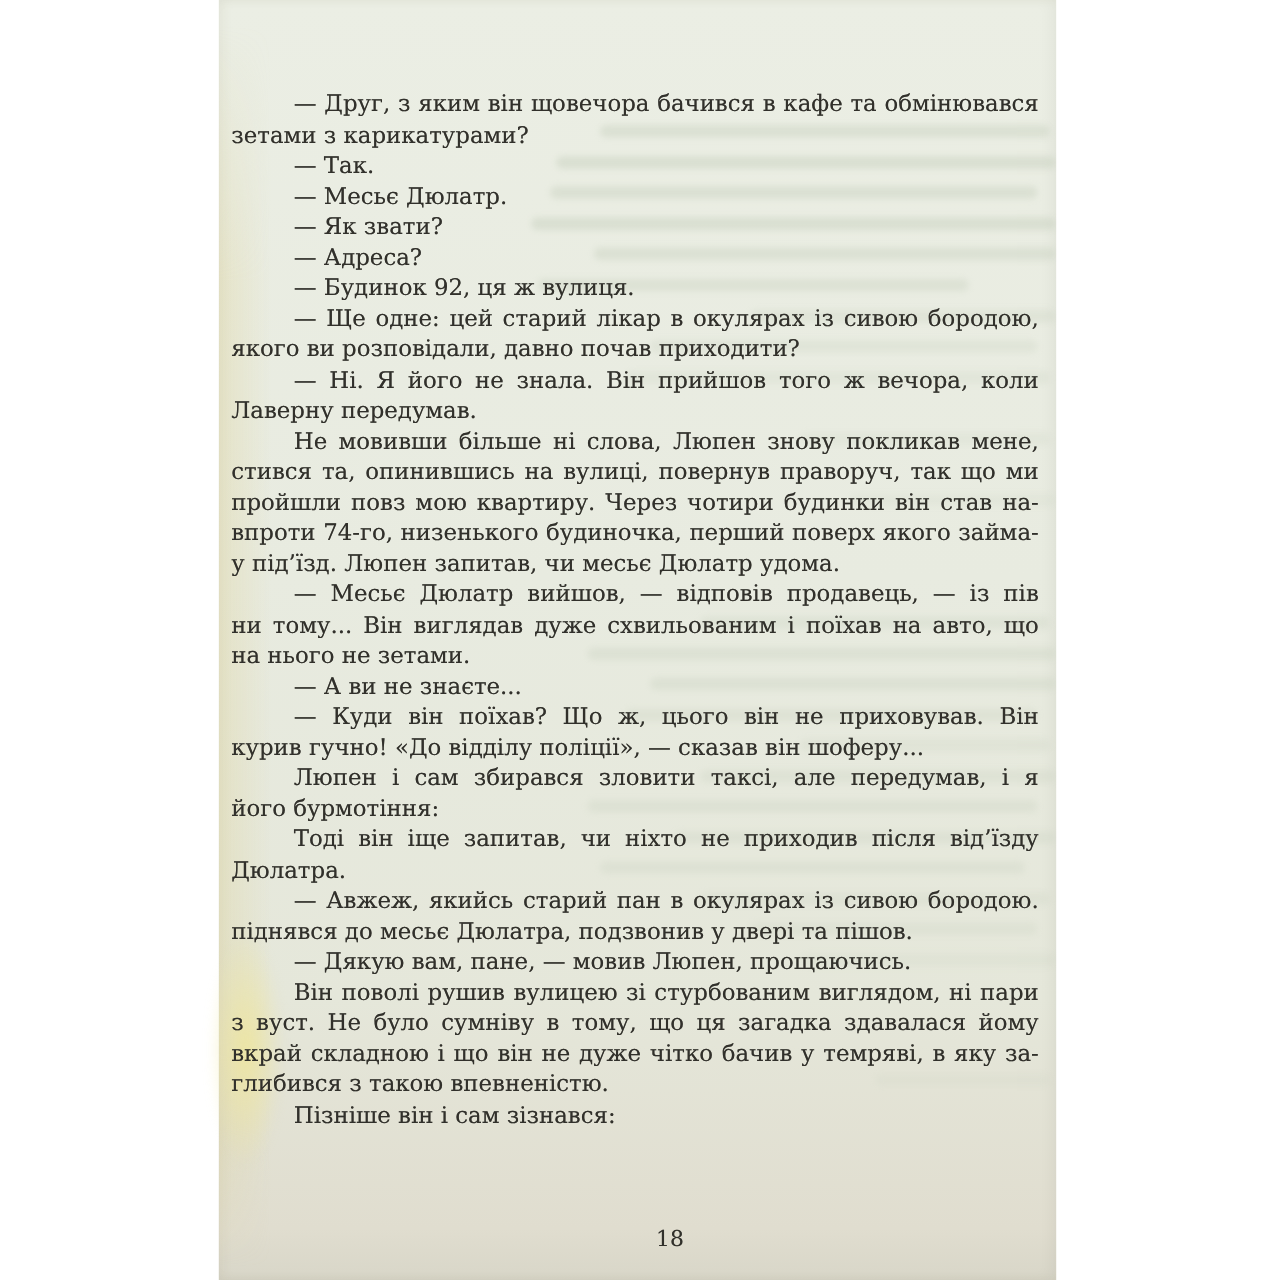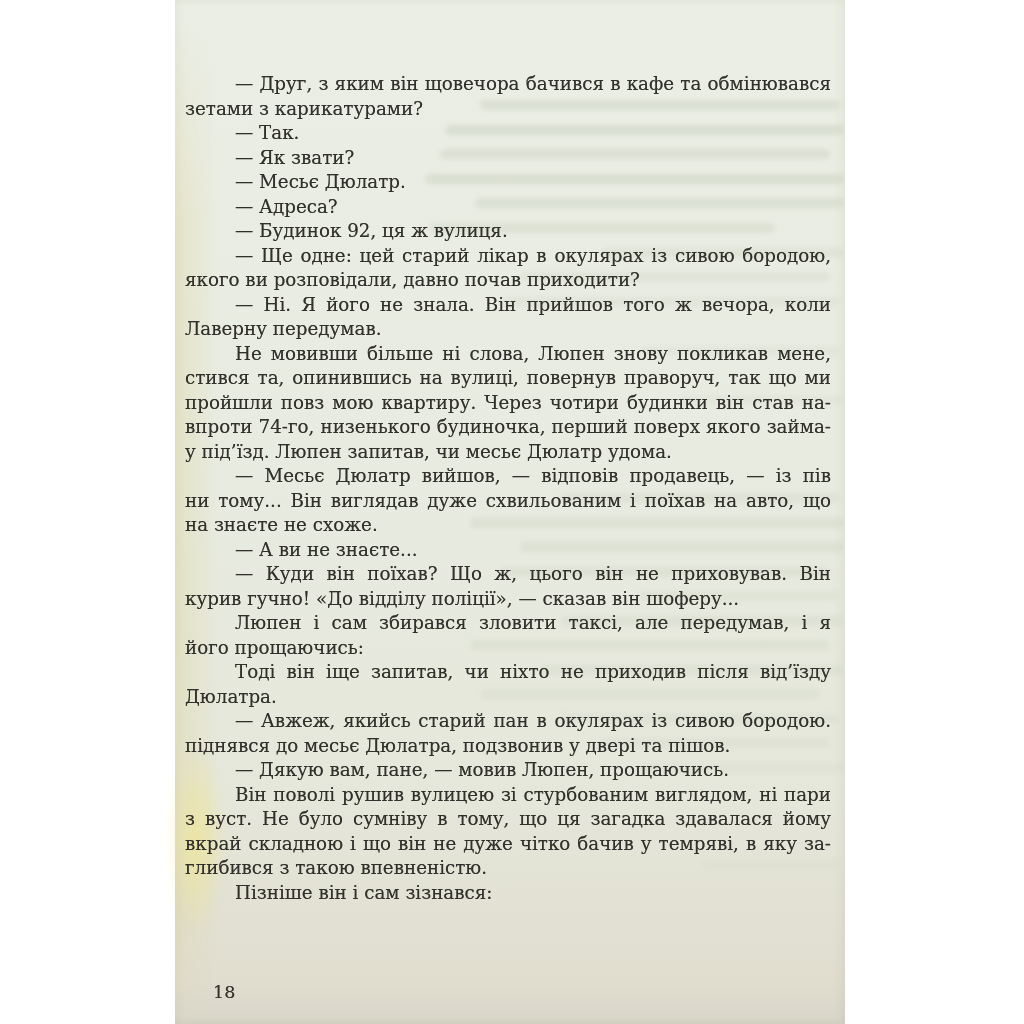--- a/index.html
+++ b/index.html
@@ -40,21 +40,21 @@
     position:absolute;left:10px;top:72px;width:646px;
     font-size:18.3px;line-height:24.5px;
     color:var(--ink,#31302b);
     text-shadow:0 0 .5px rgba(45,44,38,.55);
   }
   .line{height:24.5px;overflow:hidden;white-space:normal;}
   .line.ind{text-indent:50px;}
   .line.j{text-align:justify;text-align-last:justify;}
   .page-number{
     position:absolute;left:10px;top:982px;width:646px;height:25px;
-    text-align:left;font-size:17.5px;color:var(--ink,#31302b);
+    text-align:center;font-size:17.5px;color:var(--ink,#31302b);
     text-shadow:0 0 .5px rgba(45,44,38,.5);
     transform:translateX(28px);
   }
 </style>
 </head>
 <body style="--backdrop: #ffffff; --paper-top: #ebeee4; --paper: #e8ebe0; --paper-bottom: #e0ddcf; --ink: #31302b; --show-through: #c6cfbd;">
 
 <div class="scan">
   <div class="book-page">
 
@@ -85,41 +85,41 @@
         <div class="ghost-line" style="left: 525px; top: 859px; width: 140px; opacity: 0.14;"></div>
       </div>
 
     <div class="gutter-shade"></div>
     <div class="gutter-blotch"></div>
 
     <div class="text-block">
         <div class="line ind j">— Друг, з яким він щовечора бачився в кафе та обмінювався га-</div>
         <div class="line">зетами з карикатурами?</div>
         <div class="line ind">— Так.</div>
+        <div class="line ind">— Месьє Дюлатр.</div>
         <div class="line ind">— Як звати?</div>
-        <div class="line ind">— Месьє Дюлатр.</div>
         <div class="line ind">— Адреса?</div>
         <div class="line ind">— Будинок 92, ця ж вулиця.</div>
         <div class="line ind j">— Ще одне: цей старий лікар в окулярах із сивою бородою, про</div>
         <div class="line">якого ви розповідали, давно почав приходити?</div>
         <div class="line ind j">— Ні. Я його не знала. Він прийшов того ж вечора, коли месьє</div>
         <div class="line">Лаверну передумав.</div>
         <div class="line ind j">Не мовивши більше ні слова, Люпен знову покликав мене, спу-</div>
         <div class="line j">стився та, опинившись на вулиці, повернув праворуч, так що ми</div>
         <div class="line j">пройшли повз мою квартиру. Через чотири будинки він став на-</div>
         <div class="line j">впроти 74-го, низенького будиночка, перший поверх якого займа-</div>
         <div class="line">у під’їзд. Люпен запитав, чи месьє Дюлатр удома.</div>
         <div class="line ind j">— Месьє Дюлатр вийшов, — відповів продавець, — із пів годи-</div>
         <div class="line j">ни тому... Він виглядав дуже схвильованим і поїхав на авто, що</div>
-        <div class="line">на знаєте не схоже.</div>
+        <div class="line">на нього не зетами.</div>
         <div class="line ind">— А ви не знаєте...</div>
         <div class="line ind j">— Куди він поїхав? Що ж, цього він не приховував. Він кричав</div>
         <div class="line">курив гучно! «До відділу поліції», — сказав він шоферу...</div>
         <div class="line ind j">Люпен і сам збирався зловити таксі, але передумав, і я почув</div>
-        <div class="line">його прощаючись:</div>
+        <div class="line">його бурмотіння:</div>
         <div class="line ind j">Тоді він іще запитав, чи ніхто не приходив після від’їзду месьє</div>
         <div class="line">Дюлатра.</div>
         <div class="line ind j">— Авжеж, якийсь старий пан в окулярах із сивою бородою. Він</div>
         <div class="line">піднявся до месьє Дюлатра, подзвонив у двері та пішов.</div>
         <div class="line ind">— Дякую вам, пане, — мовив Люпен, прощаючись.</div>
         <div class="line ind j">Він поволі рушив вулицею зі стурбованим виглядом, ні пари</div>
         <div class="line j">з вуст. Не було сумніву в тому, що ця загадка здавалася йому</div>
         <div class="line j">вкрай складною і що він не дуже чітко бачив у темряві, в яку за-</div>
         <div class="line">глибився з такою впевненістю.</div>
         <div class="line ind">Пізніше він і сам зізнався:</div>

